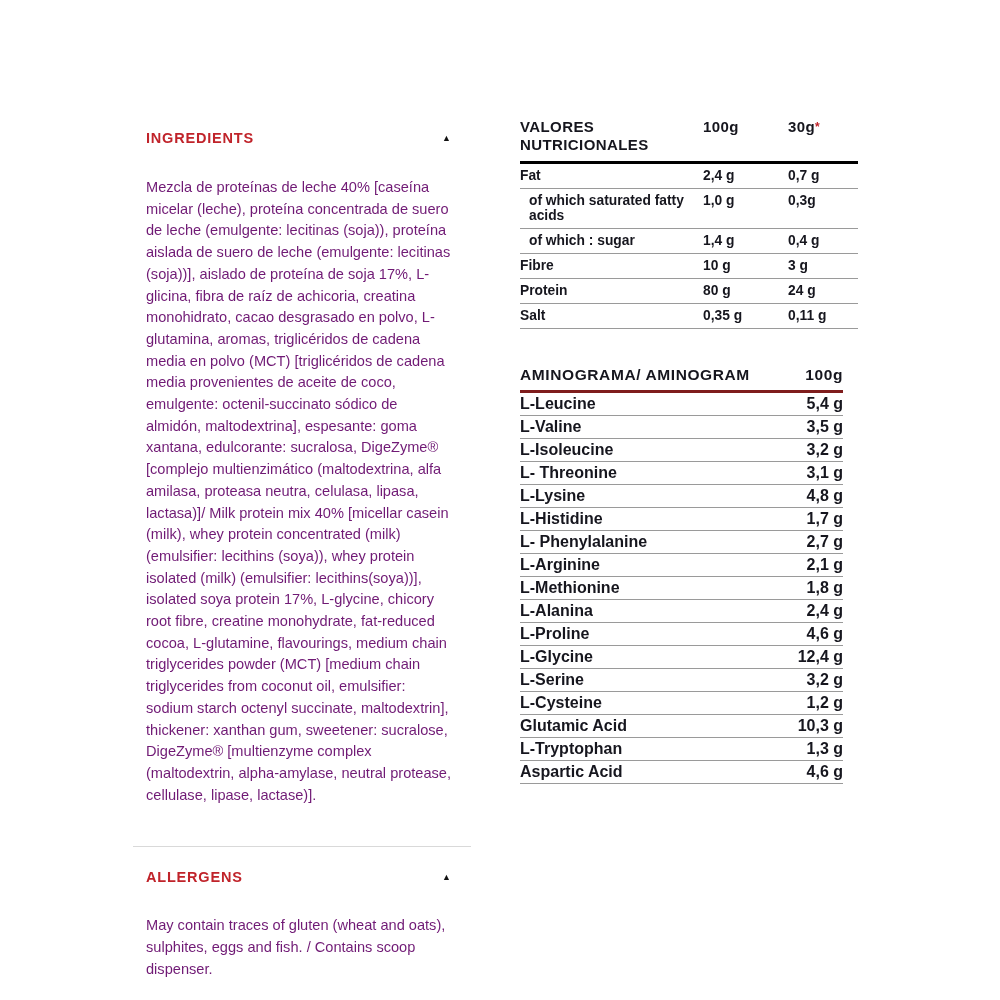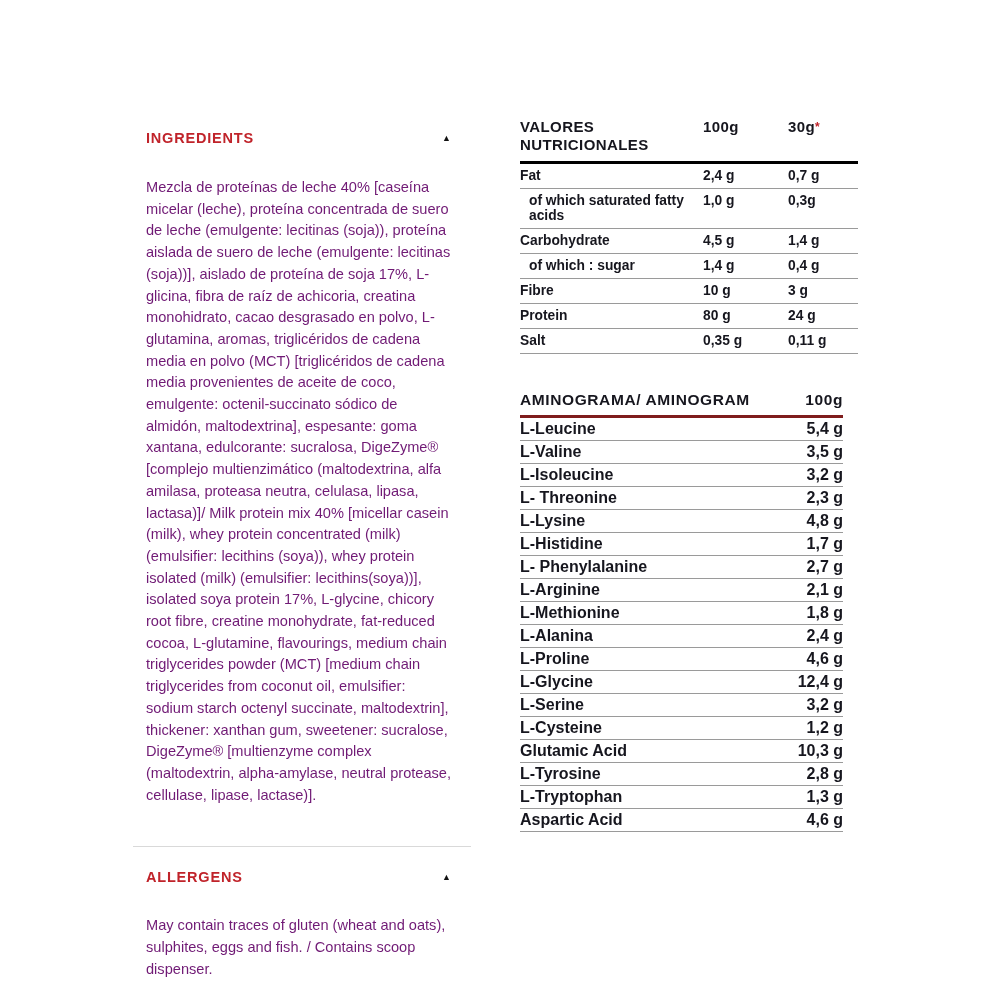--- a/index.html
+++ b/index.html
@@ -136,25 +136,20 @@
           <td class="label">Fat</td>
           <td class="val">2,4 g</td>
           <td class="val">0,7 g</td>
         </tr>
         <tr>
           <td class="label indent">of which saturated fatty acids</td>
           <td class="val">1,0 g</td>
           <td class="val">0,3g</td>
         </tr>
         <tr>
-          <td class="label">Carbohydrate</td>
-          <td class="val">4,5 g</td>
-          <td class="val">1,4 g</td>
-        </tr>
-        <tr>
           <td class="label indent">of which : sugar</td>
           <td class="val">1,4 g</td>
           <td class="val">0,4 g</td>
         </tr>
         <tr>
           <td class="label">Fibre</td>
           <td class="val">10 g</td>
           <td class="val">3 g</td>
         </tr>
         <tr>
@@ -186,21 +181,21 @@
         <tr>
           <td class="label">L-Valine</td>
           <td class="val">3,5 g</td>
         </tr>
         <tr>
           <td class="label">L-Isoleucine</td>
           <td class="val">3,2 g</td>
         </tr>
         <tr>
           <td class="label">L- Threonine</td>
-          <td class="val">2,3 g</td>
+          <td class="val">3,1 g</td>
         </tr>
         <tr>
           <td class="label">L-Lysine</td>
           <td class="val">4,8 g</td>
         </tr>
         <tr>
           <td class="label">L-Histidine</td>
           <td class="val">1,7 g</td>
         </tr>
         <tr>
@@ -233,24 +228,20 @@
         </tr>
         <tr>
           <td class="label">L-Cysteine</td>
           <td class="val">1,2 g</td>
         </tr>
         <tr>
           <td class="label">Glutamic Acid</td>
           <td class="val">10,3 g</td>
         </tr>
         <tr>
-          <td class="label">L-Tyrosine</td>
-          <td class="val">2,8 g</td>
-        </tr>
-        <tr>
           <td class="label">L-Tryptophan</td>
           <td class="val">1,3 g</td>
         </tr>
         <tr>
           <td class="label">Aspartic Acid</td>
           <td class="val">4,6 g</td>
         </tr>
       </tbody>
   </table>
 

